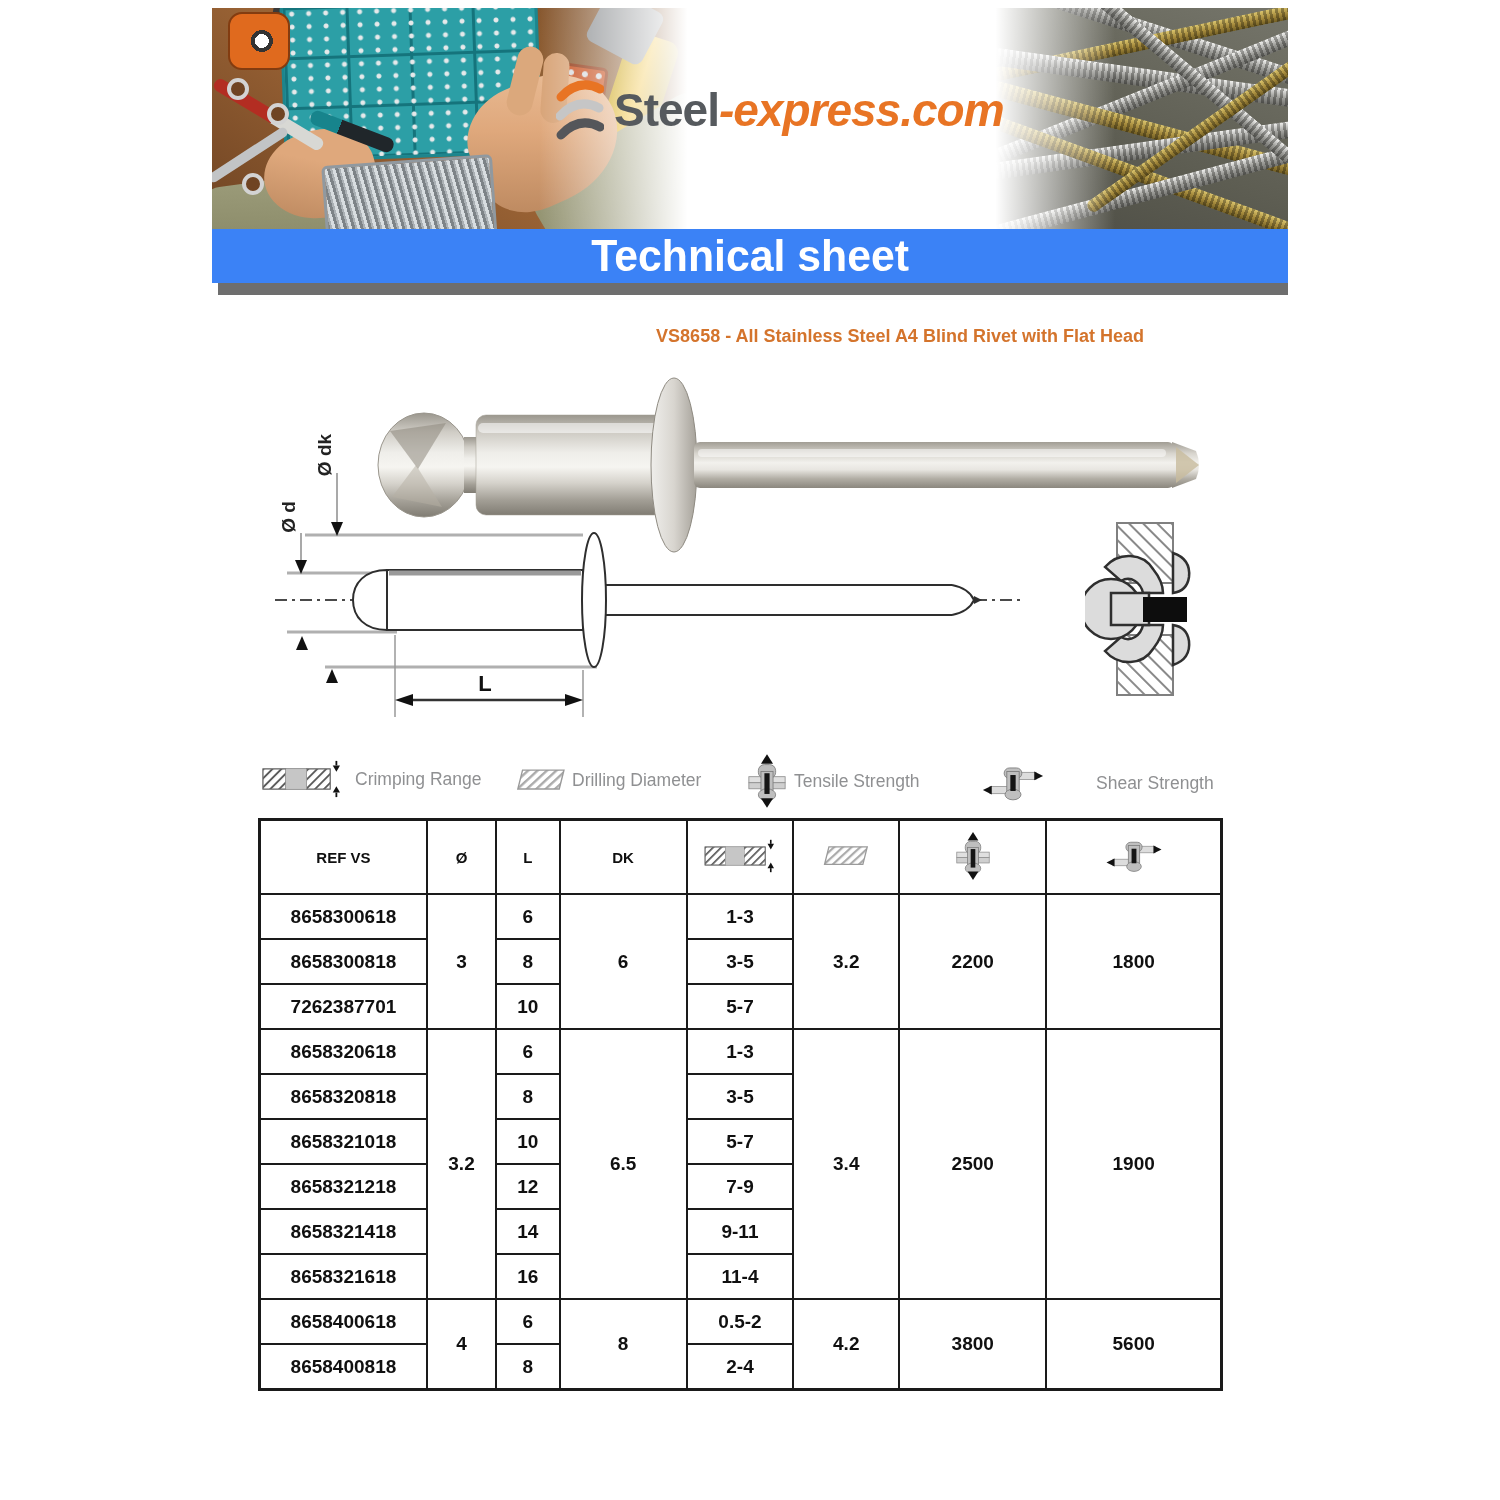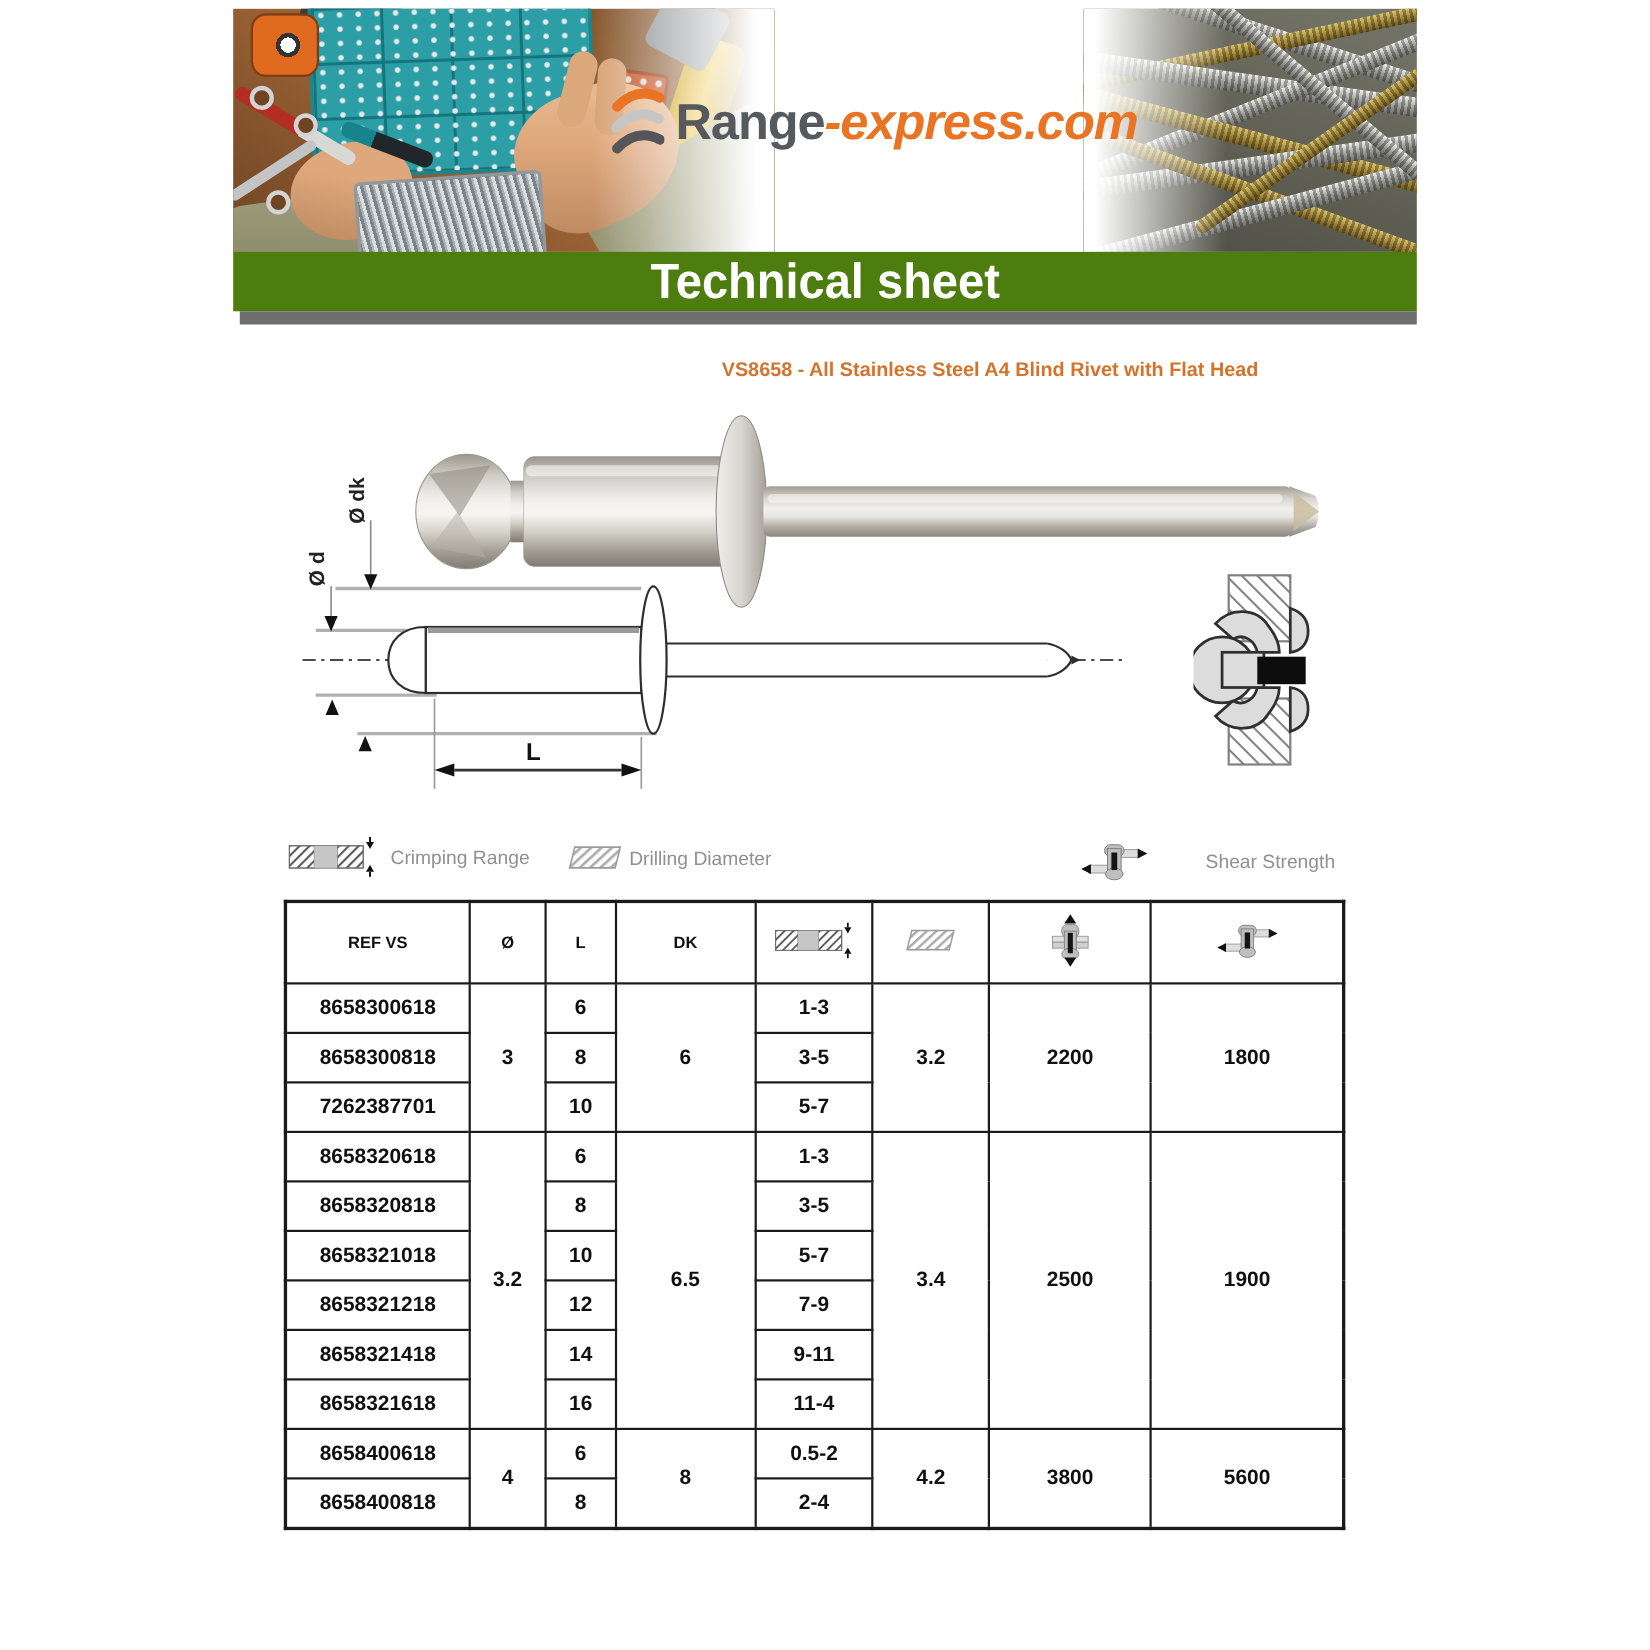--- a/index.html
+++ b/index.html
@@ -54,21 +54,21 @@
          repeating-linear-gradient(90deg,rgba(30,30,25,.35) 0 3px,rgba(255,255,255,.25) 3px 6px);
          background-blend-mode:multiply;}
 
   
   .logo{position:absolute;left:556px;top:80px;display:flex;align-items:center;}
   .logo-text{font-size:46px;font-weight:bold;letter-spacing:-1px;margin-left:10px;white-space:nowrap;}
   .logo-text .brand{color:#565a5e;}
   .logo-text .domain{color:#e87424;font-style:italic;}
 
   
-  .banner{position:absolute;left:212px;top:229px;width:1076px;height:54px;background:#4d7c0f;
+  .banner{position:absolute;left:212px;top:229px;width:1076px;height:54px;background:#3b82f6;
           display:flex;align-items:center;justify-content:center;}
   .banner span{color:#fff;font-size:45px;font-weight:bold;transform:scaleX(.95);letter-spacing:0px;}
   .banner-shadow{position:absolute;left:218px;top:283px;width:1070px;height:12px;background:#6e6e6e;}
 
   
   .product-title{position:absolute;left:212px;top:326px;width:1076px;text-align:center;padding-left:150px;
           box-sizing:content-box;font-size:18px;font-weight:bold;color:#d4742c;}
 
   
   .rivet-photo{position:absolute;left:372px;top:365px;}
@@ -211,21 +211,21 @@
     <div class="fade-l"></div>
   </div>
 
   <div class="logo">
     <svg width="48" height="60" viewBox="0 0 48 60">
       <path d="M5,17 Q23,-2 44,9" fill="none" stroke="#e87424" stroke-width="9" stroke-linecap="round"></path>
       <path d="M4,36 Q22,17 43,28" fill="none" stroke="#c6c6c6" stroke-width="9" stroke-linecap="round"></path>
       <path d="M5,55 Q23,36 44,47" fill="none" stroke="#54565a" stroke-width="9" stroke-linecap="round"></path>
     </svg>
     <div class="logo-text">
-      <span class="brand">Range</span><span class="domain">-express.com</span>
+      <span class="brand">Steel</span><span class="domain">-express.com</span>
     </div>
   </div>
 
   <div class="banner">
     <span>Technical sheet</span>
   </div>
   <div class="banner-shadow"></div>
 
   <div class="product-title">VS8658 - All Stainless Steel A4 Blind Rivet with Flat Head</div>
 
@@ -297,20 +297,26 @@
     <svg width="80" height="38">
         <use href="#sym-crimp"></use>
       </svg>
     <span class="legend-label" style="margin-left:13px">Crimping Range</span>
   </div>
   <div class="legend-item" style="left:514px;top:768px">
     <svg width="54" height="24">
         <use href="#sym-drill"></use>
       </svg>
     <span class="legend-label" style="margin-left:4px">Drilling Diameter</span>
+  </div>
+  <div class="legend-item" style="left:748px;top:754px">
+    <svg width="38" height="54">
+        <use href="#sym-tensile"></use>
+      </svg>
+    <span class="legend-label" style="margin-left:8px">Tensile Strength</span>
   </div>
   <div class="legend-item" style="left:982px;top:764px">
     <svg width="62" height="38">
         <use href="#sym-shear"></use>
       </svg>
     <span class="legend-label" style="margin-left:52px">Shear Strength</span>
   </div>
 
   <table class="spec">
     <colgroup>

